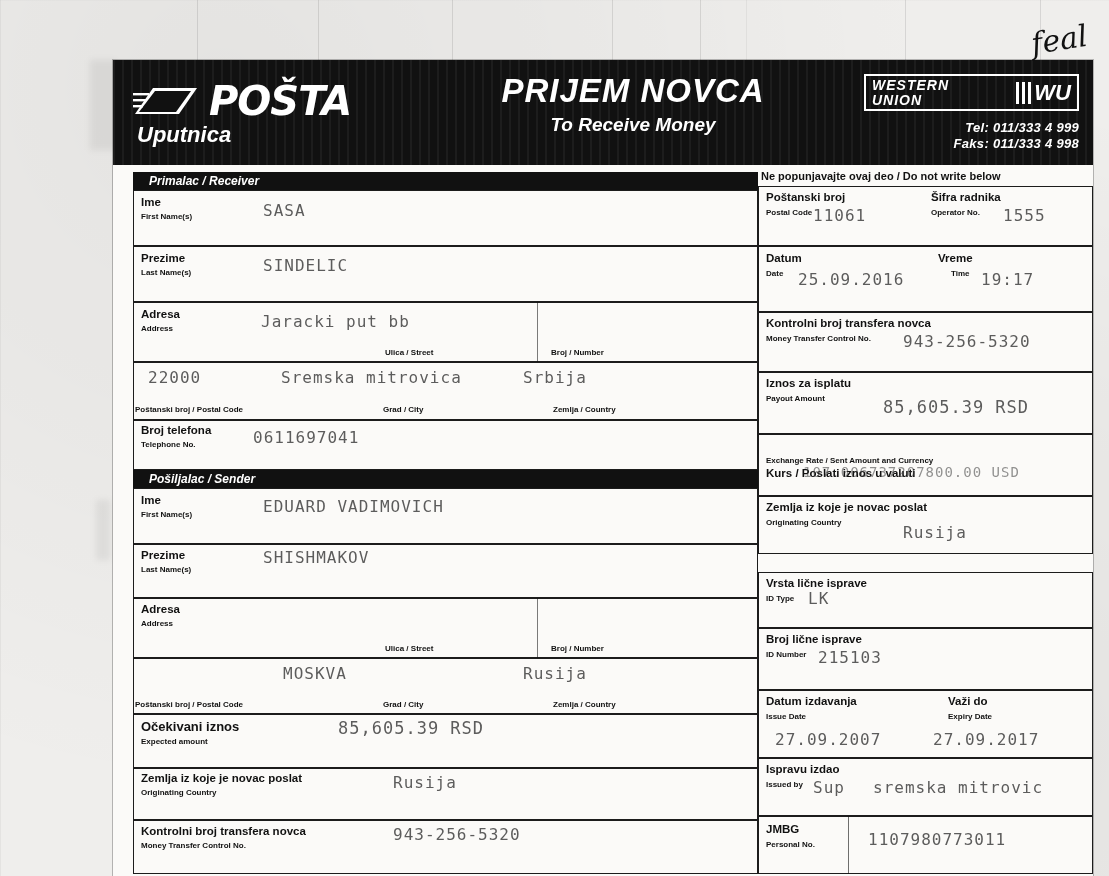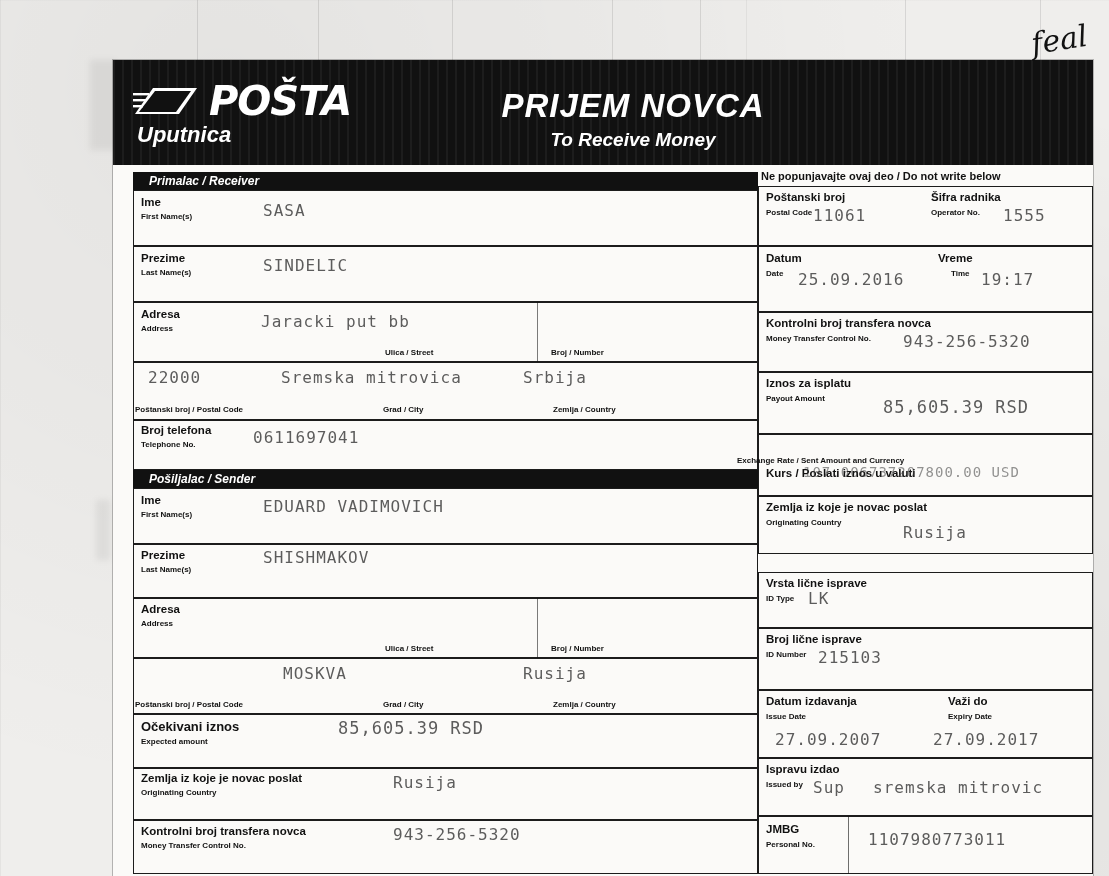--- a/index.html
+++ b/index.html
@@ -24,21 +24,21 @@
 
   
   .hdr{position:absolute;left:0;top:0;width:980px;height:105px;background:#111;color:#fff;overflow:hidden;}
   .hdr .grain{position:absolute;inset:0;
     background:repeating-linear-gradient(90deg,rgba(255,255,255,.05) 0 2px,transparent 2px 9px);}
   .logo-posta{position:absolute;left:22px;top:18px;font-size:40px;font-weight:bold;font-style:italic;
     letter-spacing:-1px;font-family:"DejaVu Sans",sans-serif;}
   .logo-sub{position:absolute;left:24px;top:62px;font-size:22px;font-style:italic;font-weight:bold;}
   .env{position:absolute;left:20px;top:24px;width:66px;height:34px;}
   .ttl{position:absolute;left:355px;top:12px;width:330px;text-align:center;}
-  .ttl .t1{font-size:33px;font-weight:bold;font-style:italic;letter-spacing:1px;margin-top:15px;}
+  .ttl .t1{font-size:33px;font-weight:bold;font-style:italic;letter-spacing:1px;}
   .ttl .t2{font-size:19px;font-weight:bold;font-style:italic;margin-top:4px;}
   .wu{position:absolute;right:14px;top:14px;width:215px;}
   .wu .wubox{border:2px solid #fff;padding:2px 6px;display:flex;align-items:center;justify-content:space-between;}
   .wu .wuw{font-size:14px;font-weight:bold;font-style:italic;line-height:1.05;letter-spacing:1px;}
   .wu .wuu{font-size:22px;font-weight:bold;font-style:italic;}
   .wu .tel{margin-top:9px;font-size:13px;font-weight:bold;font-style:italic;text-align:right;letter-spacing:.3px;}
   .feal{position:absolute;right:6px;top:-38px;color:#111;font-size:30px;font-style:italic;
      font-family:"DejaVu Serif",serif;transform:rotate(-9deg);}
 
   
@@ -84,20 +84,36 @@
         <rect x="0" y="21" width="10" height="2.4" fill="#fff"></rect>
       </svg>
       <div class="logo-posta" style="left:96px;">POŠTA</div>
       <div class="logo-sub">Uputnica</div>
 
       <div class="ttl">
         <div class="t1">PRIJEM NOVCA</div>
         <div class="t2">To Receive Money</div>
       </div>
 
+      <div class="wu">
+        <div class="wubox">
+          <div class="wuw">
+            <div>WESTERN</div>
+            <div>UNION</div>
+          </div>
+          <div style="display:flex;align-items:center;gap:3px;">
+            <div style="width:3px;height:22px;background:#fff"></div>
+            <div style="width:3px;height:22px;background:#fff"></div>
+            <div style="width:3px;height:22px;background:#fff"></div>
+            <div class="wuu">WU</div>
+          </div>
+        </div>
+        <div class="tel">Tel: 011/333 4 999</div>
+        <div class="tel" style="margin-top:1px;">Faks: 011/333 4 998</div>
+      </div>
     </div>
     <div class="feal">feal</div>
 
     <div class="sec" style="left:20px;top:112px;width:625px;height:18px;">Primalac / Receiver</div>
 
     <div class="bx" style="left:20px;top:130px;width:625px;height:56px;"></div>
     <div class="lbl" style="left:28px;top:136px;">Ime</div>
     <div class="lbl2" style="left:28px;top:152px;">First Name(s)</div>
     <div class="val" style="left:150px;top:141px;">SASA</div>
 
@@ -191,21 +207,21 @@
     <div class="lbl2" style="left:653px;top:274px;">Money Transfer Control No.</div>
     <div class="val" style="left:790px;top:272px;">943-256-5320</div>
 
     <div class="bx" style="left:645px;top:312px;width:335px;height:62px;"></div>
     <div class="lbl" style="left:653px;top:317px;">Iznos za isplatu</div>
     <div class="lbl2" style="left:653px;top:334px;">Payout Amount</div>
     <div class="val lg" style="left:770px;top:337px;">85,605.39 RSD</div>
 
     <div class="bx" style="left:645px;top:374px;width:335px;height:62px;"></div>
     <div class="lbl" style="left:653px;top:379px;margin-top:28px;">Kurs / Poslati iznos u valuti</div>
-    <div class="lbl2" style="left:624px;top:396px;">Exchange Rate / Sent Amount and Currency</div>
+    <div class="lbl2" style="left:653px;top:396px;">Exchange Rate / Sent Amount and Currency</div>
     <div class="val sm" style="left:690px;top:404px;opacity:.55">107.006737207800.00 USD</div>
 
     <div class="bx" style="left:645px;top:436px;width:335px;height:58px;"></div>
     <div class="lbl" style="left:653px;top:441px;">Zemlja iz koje je novac poslat</div>
     <div class="lbl2" style="left:653px;top:458px;">Originating Country</div>
     <div class="val" style="left:790px;top:463px;">Rusija</div>
 
 
     <div class="bx" style="left:645px;top:512px;width:335px;height:56px;"></div>
     <div class="lbl" style="left:653px;top:517px;">Vrsta lične isprave</div>

